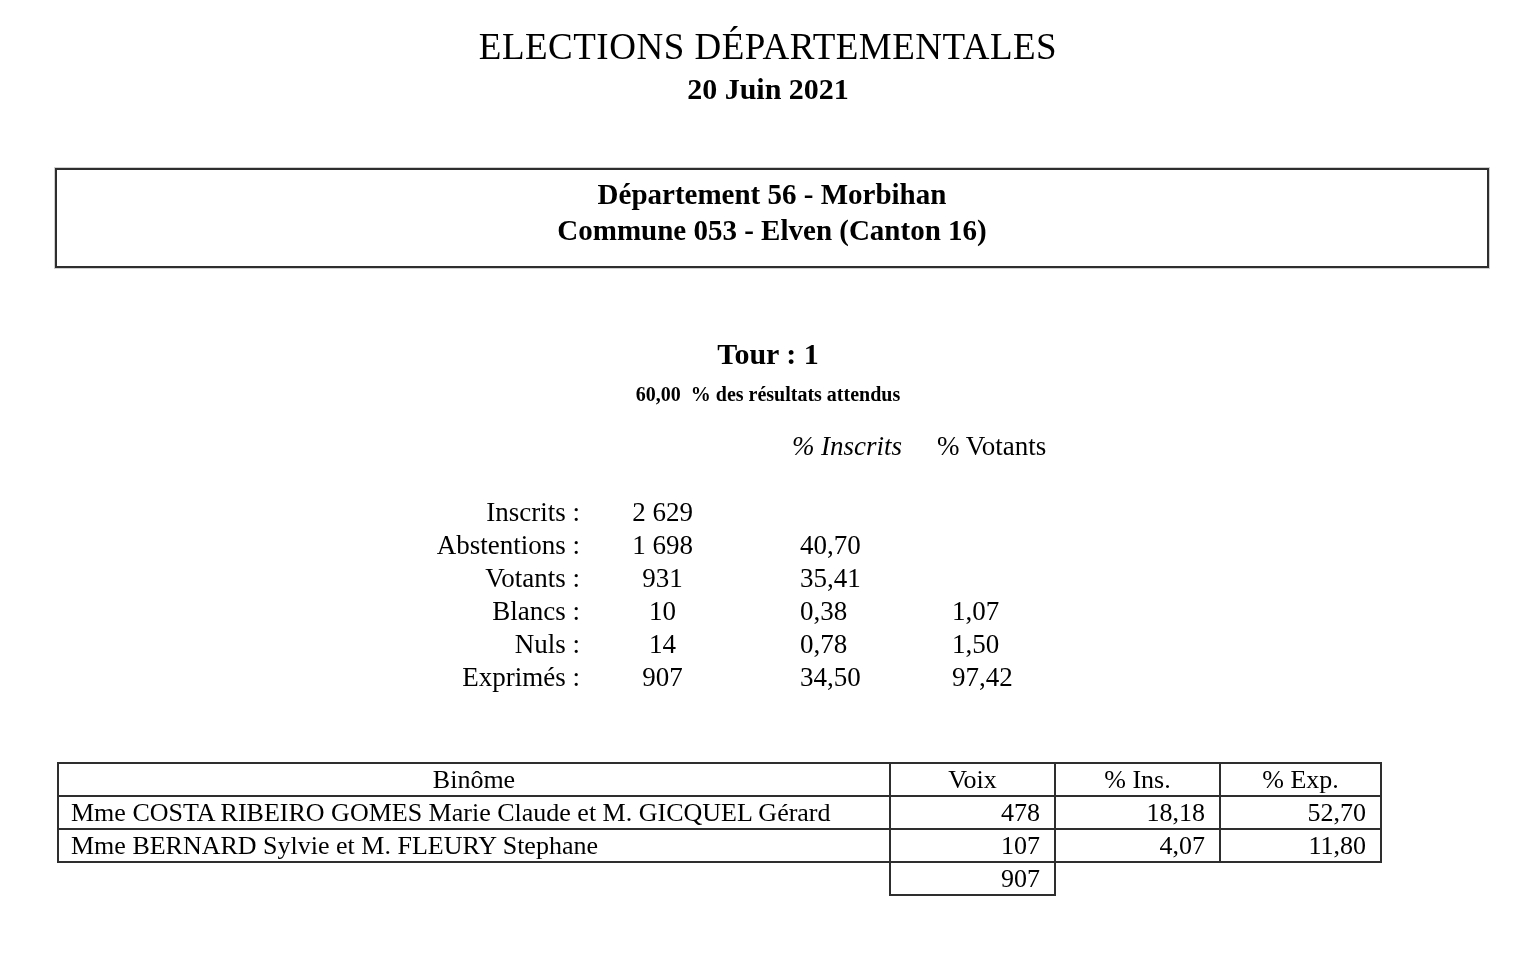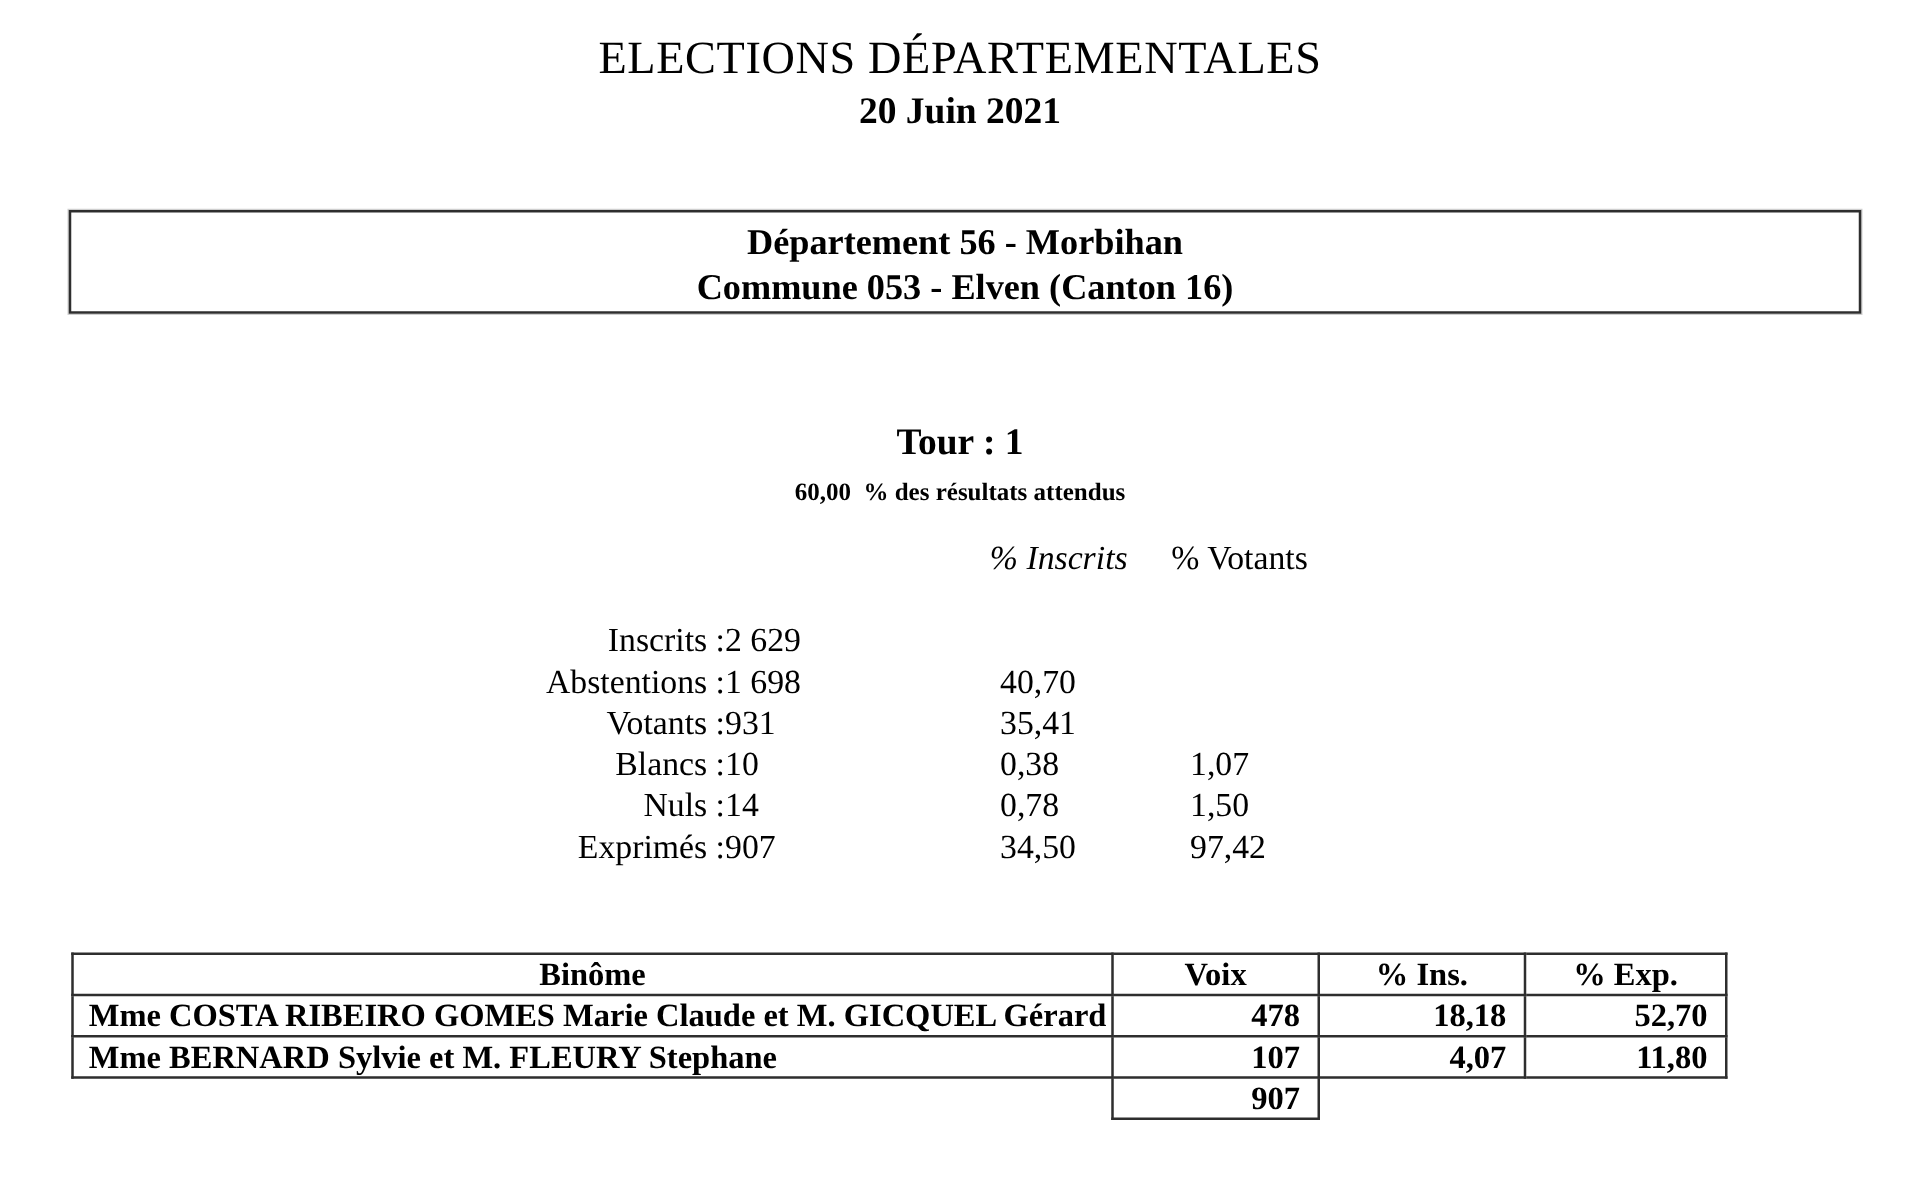--- a/index.html
+++ b/index.html
@@ -34,21 +34,21 @@
     font-weight: bold;
     margin-top: 4px;
   }
 
   
   .dept-box {
     position: absolute;
     left: 55px;
     top: 143px;
     width: 1434px;
-    height: 83px;
+    height: 100px;
     border: 2px solid #2e2e2e;
     box-shadow: 0 0 0 1px #cfcfcf;
     text-align: center;
     padding-top: 6px;
   }
   .dept-box .line {
     font-size: 29px;
     font-weight: bold;
     line-height: 36px;
   }
@@ -79,21 +79,21 @@
     top: 406px;
     left: 0;
     border-collapse: collapse;
   }
   .stats td {
     font-size: 27px;
     height: 33px;
     vertical-align: middle;
   }
   .stats .c-label   { width: 580px; text-align: right; }
-  .stats .c-value   { width: 165px; text-align: left; }
+  .stats .c-value   { width: 165px; text-align: center; }
   .stats .c-pctins  { width: 160px; text-align: left; padding-left: 55px; }
   .stats .c-pctvot  { width: 160px; text-align: left; padding-left: 47px; }
   .stats .hdr-ins   { width: 160px; text-align: center; padding-left: 44px; font-size: 27px; font-style: italic; }
   .stats .hdr-vot   { width: 160px; text-align: left; padding-left: 32px; font-size: 27px; }
   .stats tr.hdr td  { padding-bottom: 34px; }
 
   
   .results {
     position: absolute;
     top: 737px;
@@ -101,21 +101,21 @@
     border-collapse: collapse;
     table-layout: fixed;
   }
   .results col.c1 { width: 832px; }
   .results col.c2 { width: 165px; }
   .results col.c3 { width: 165px; }
   .results col.c4 { width: 161px; }
   .results th, .results td {
     border: 2px solid #2e2e2e;
     font-size: 26px;
-    font-weight: bold;
+    font-weight: normal;
     height: 33px;
     vertical-align: middle;
     overflow: hidden;
     white-space: nowrap;
   }
   .results th { text-align: center; }
   .results td.name { text-align: left; padding-left: 12px; }
   .results td.num  { text-align: right; padding-right: 14px; }
   .results tr.total td { border: none; }
   .results tr.total td.voix-total {

